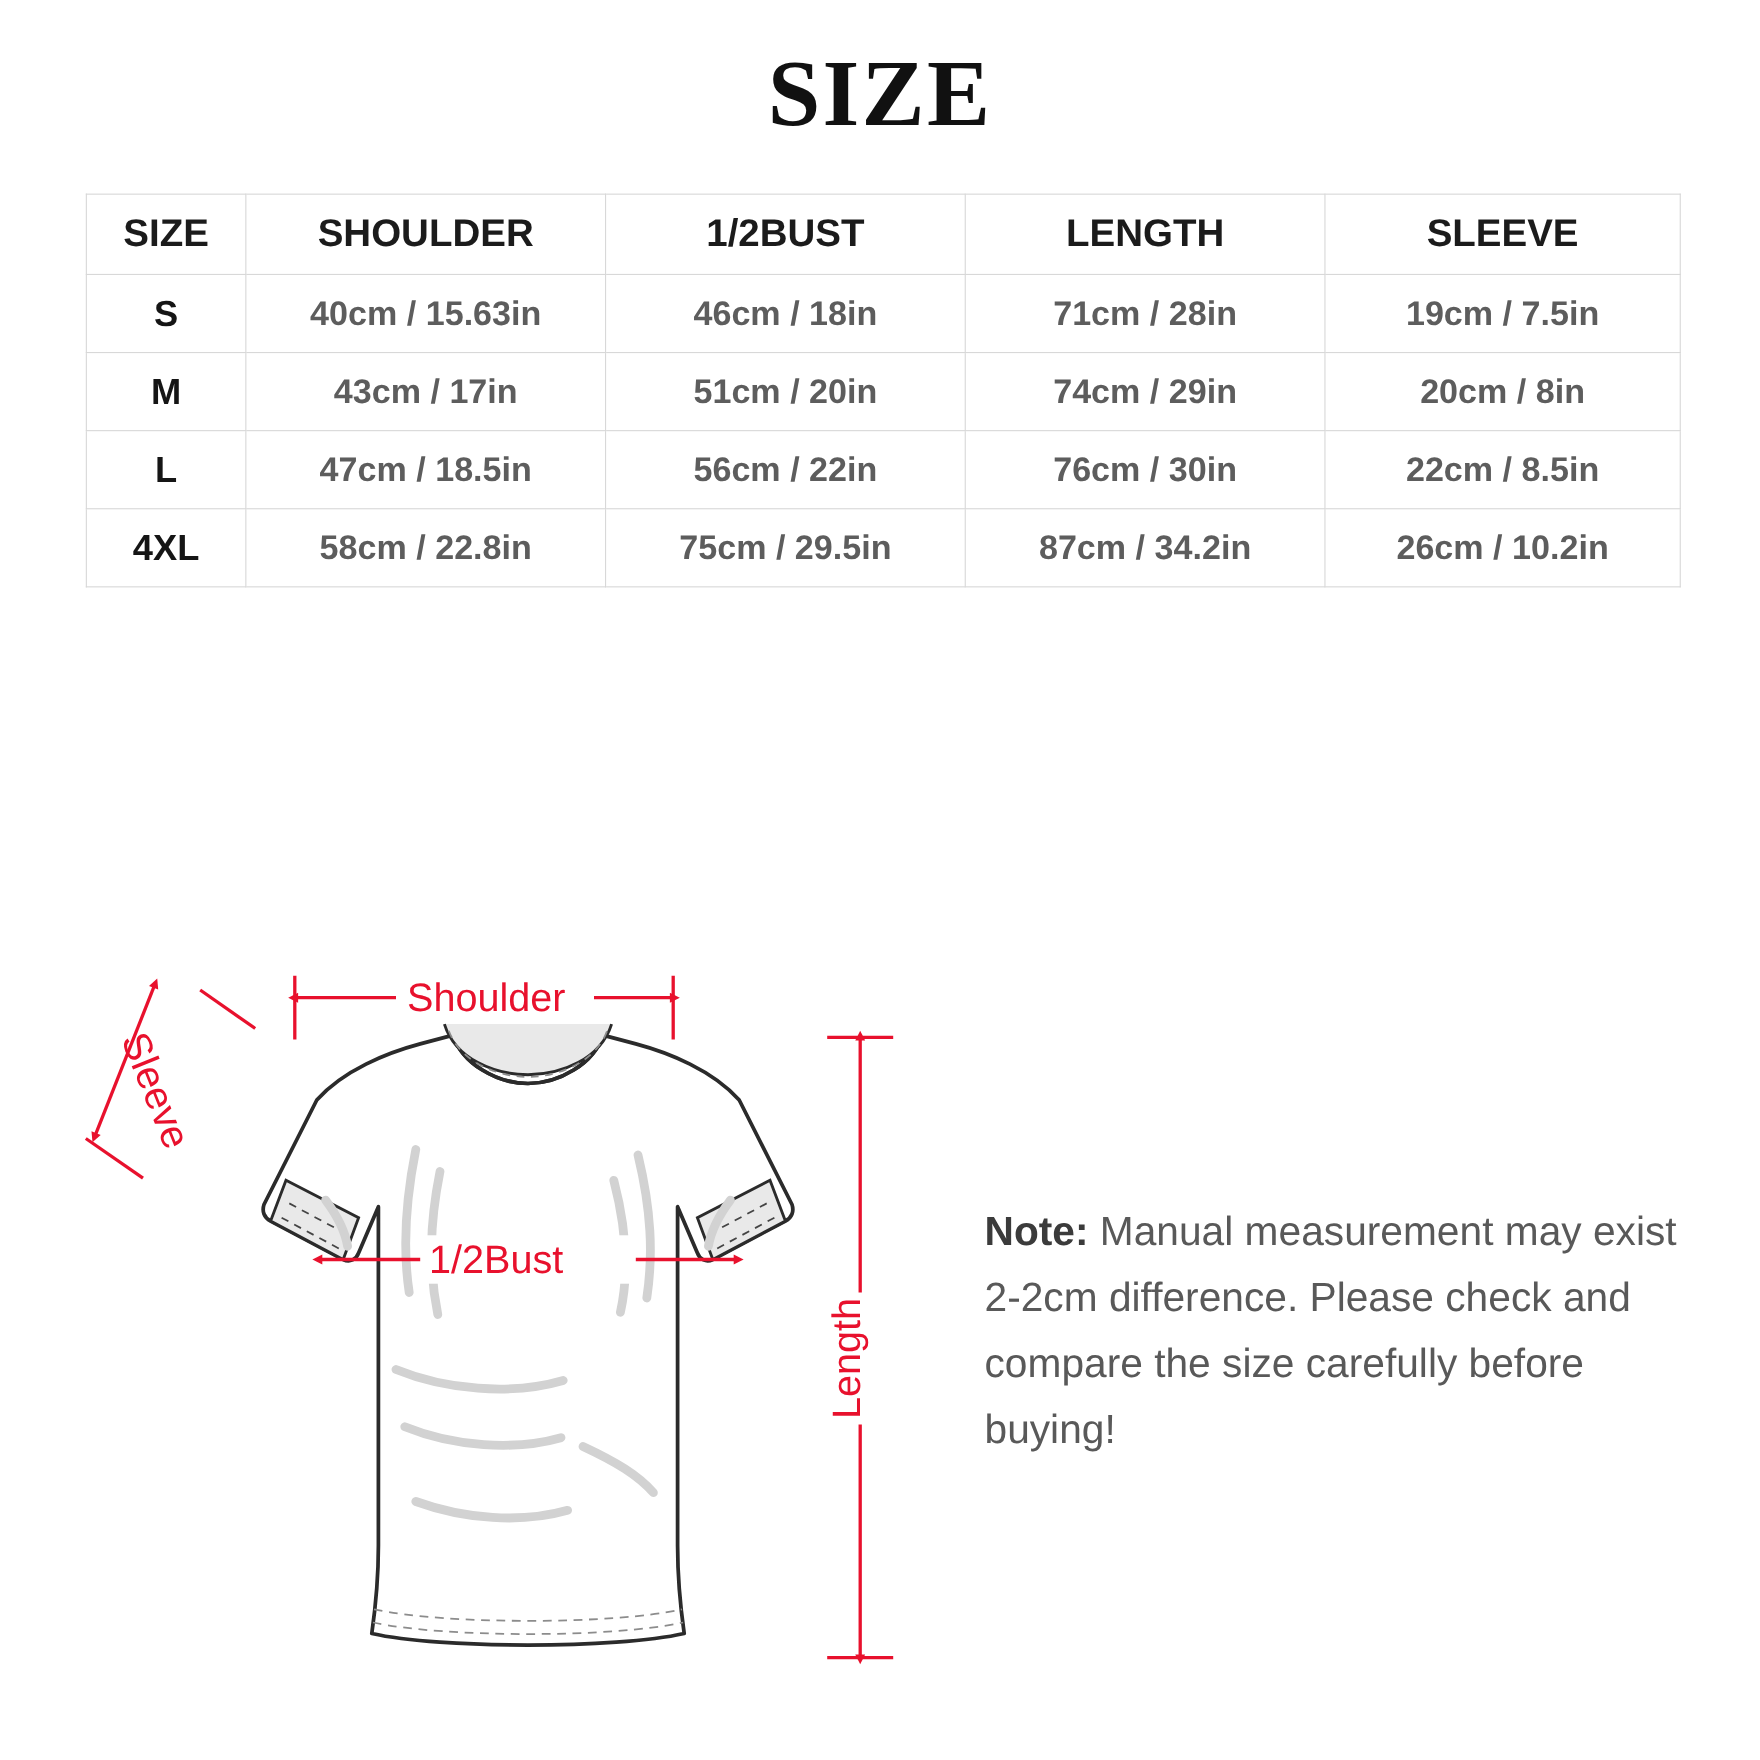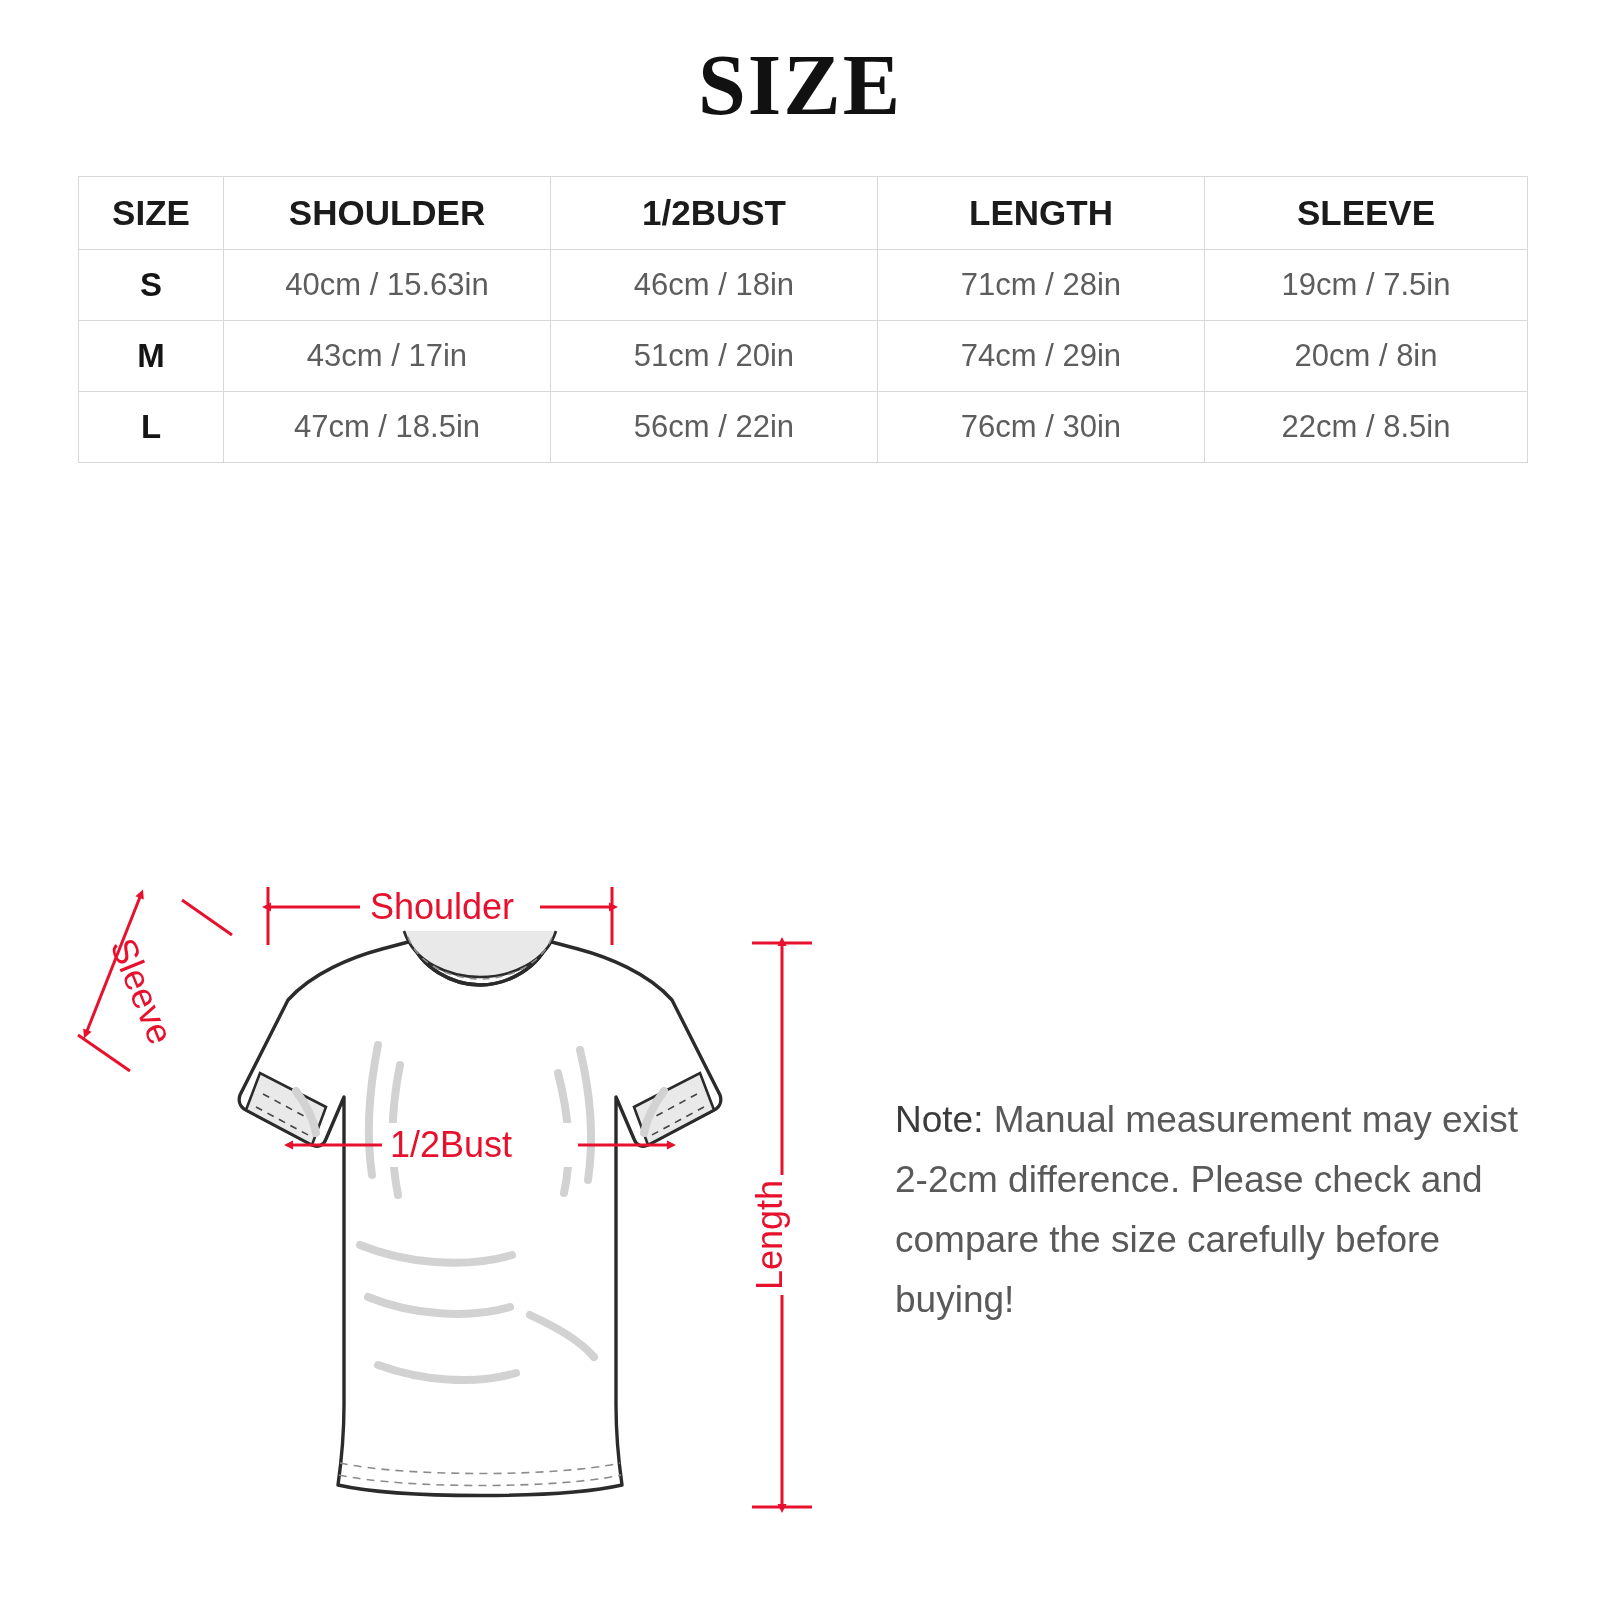--- a/index.html
+++ b/index.html
@@ -48,21 +48,21 @@
   }
   .size-table thead th {
     font-size: 35px;
     font-weight: 700;
     color: #1b1b1b;
     height: 72px;
   }
   .size-table tbody td {
     font-size: 31px;
     color: #5d5d5d;
-    font-weight: 400;
+    font-weight: 700;
   }
   .size-table tbody td.size-col {
     font-size: 33px;
     font-weight: 700;
     color: #151515;
   }
   .col-size   { width: 144px; }
   .col-sh     { width: 326px; }
   .col-bust   { width: 326px; }
   .col-len    { width: 326px; }
@@ -83,21 +83,21 @@
     position: absolute;
     left: 895px;
     top: 1090px;
     width: 640px;
     font-size: 37px;
     line-height: 1.62;
     color: #595959;
   }
   .note b {
     color: #3b3b3b;
-    font-weight: 400;
+    font-weight: 700;
     margin-top: 42px;
   }
 </style>
 </head>
 <body>
 
 <div class="page-title">SIZE</div>
 
 <table class="size-table">
   <thead>
@@ -123,20 +123,27 @@
       <td>51cm / 20in</td>
       <td>74cm / 29in</td>
       <td>20cm / 8in</td>
     </tr>
     <tr>
       <td class="size-col">L</td>
       <td>47cm / 18.5in</td>
       <td>56cm / 22in</td>
       <td>76cm / 30in</td>
       <td>22cm / 8.5in</td>
+    </tr>
+    <tr>
+      <td class="size-col">4XL</td>
+      <td>58cm / 22.8in</td>
+      <td>75cm / 29.5in</td>
+      <td>87cm / 34.2in</td>
+      <td>26cm / 10.2in</td>
     </tr>
   </tbody>
 </table>
 
 <div class="diagram">
   <svg width="790" height="720" viewBox="0 0 790 720" xmlns="http://www.w3.org/2000/svg">
     <defs>
       <marker id="arrL" markerWidth="11" markerHeight="11" refX="9" refY="5.5" orient="auto" markerUnits="userSpaceOnUse">
         <path d="M10,1 L1,5.5 L10,10 z" fill="#e8112d"></path>
       </marker>

